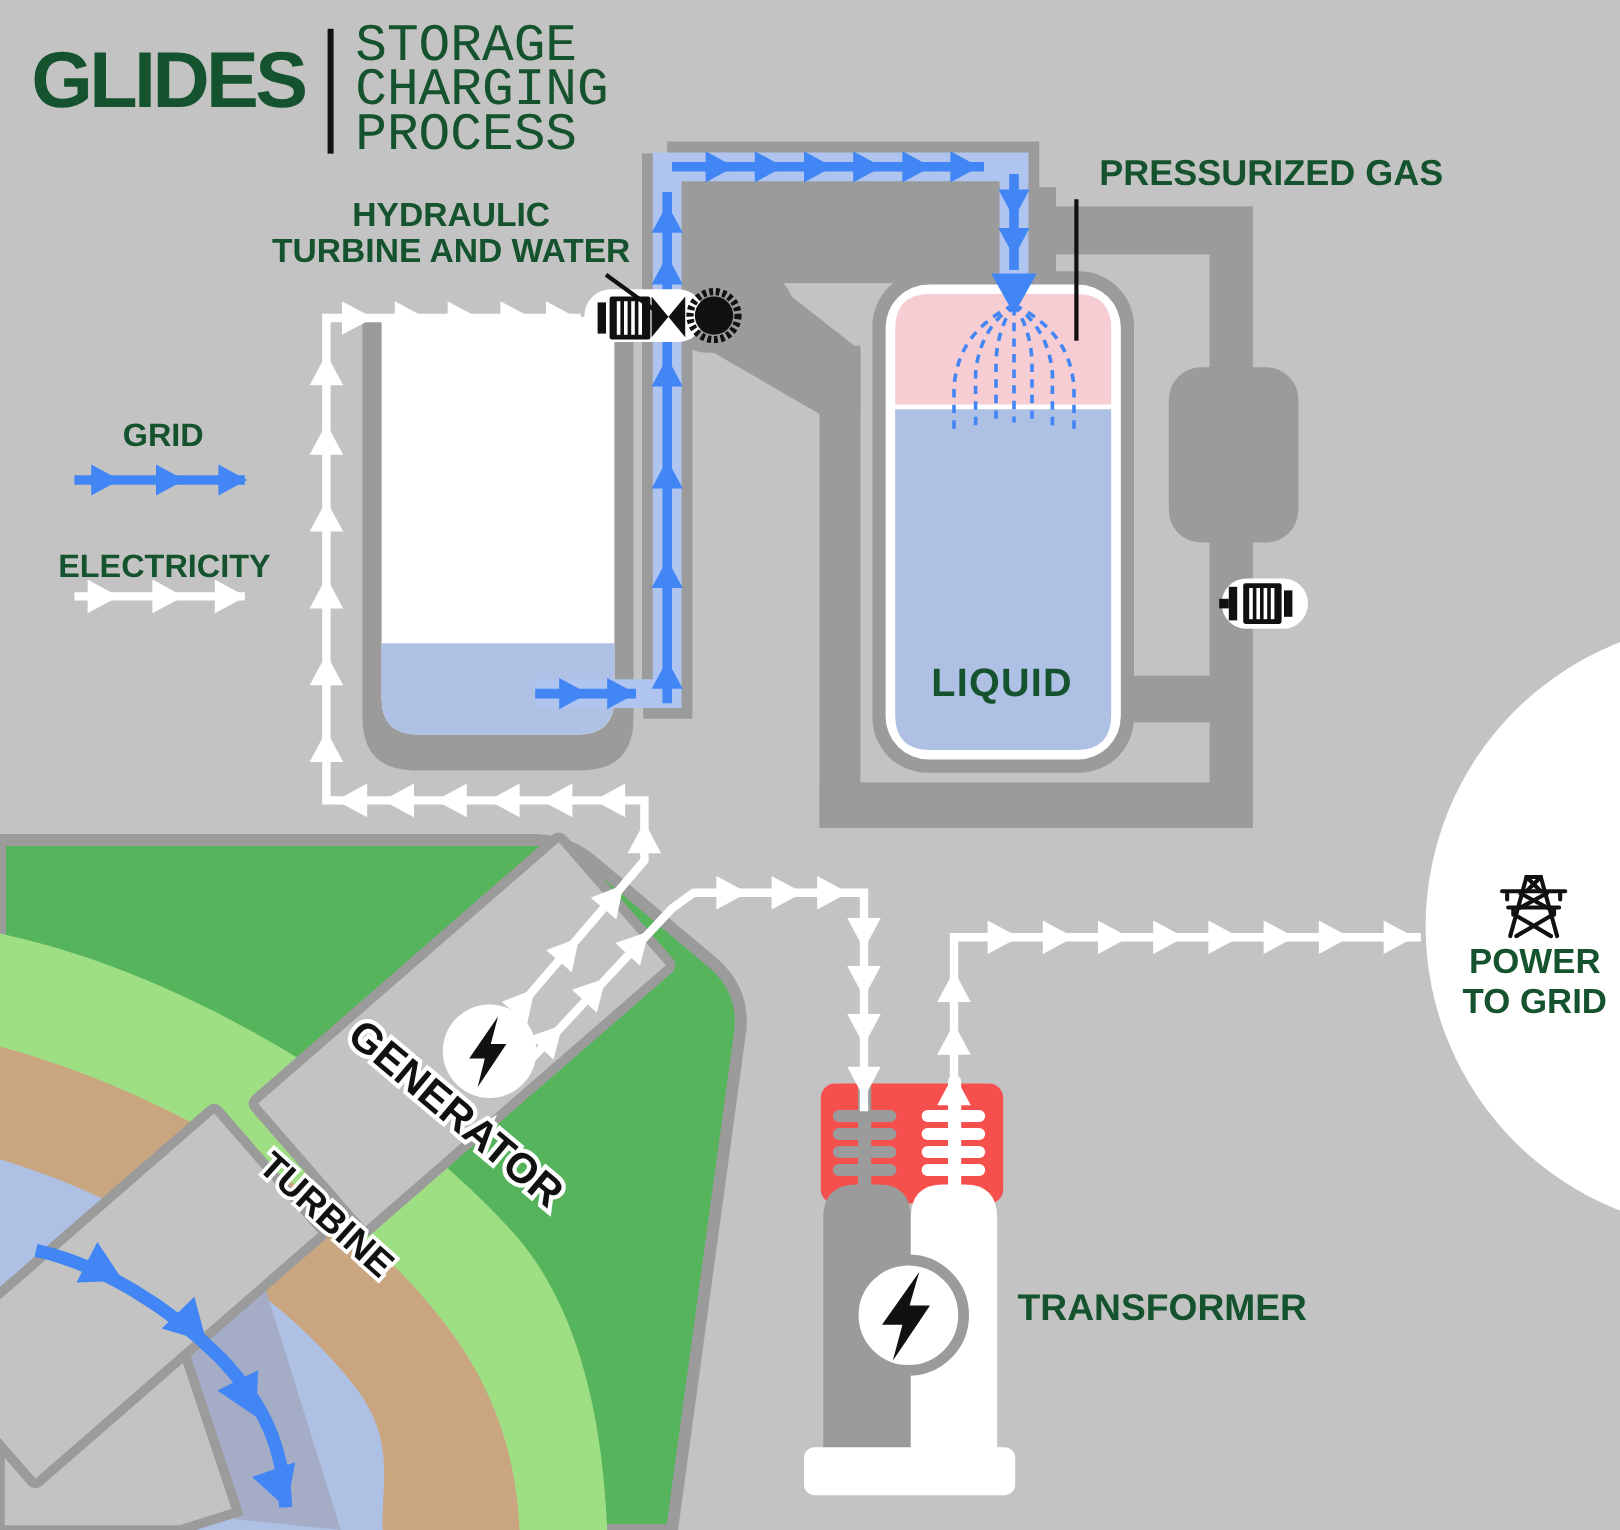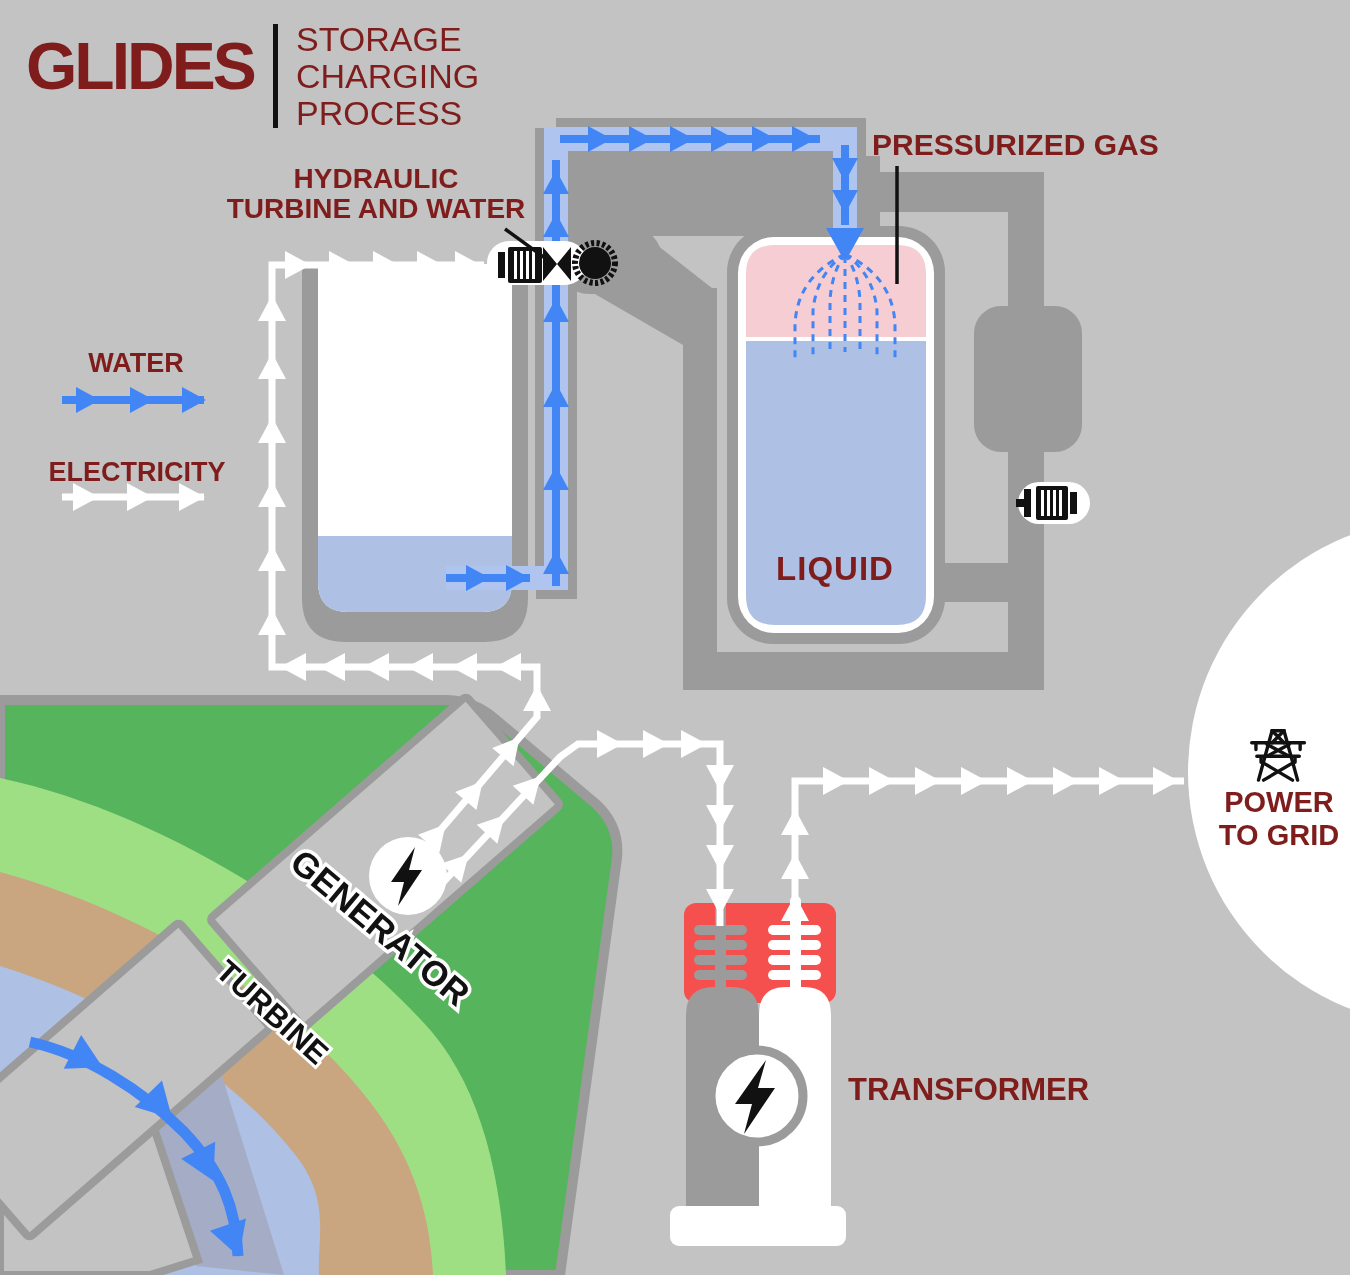--- a/index.html
+++ b/index.html
@@ -1,27 +1,27 @@
 <!DOCTYPE html>
 <html><head>
 <meta charset="utf-8">
 <style>
   html,body{margin:0;padding:0;background:#888;}
   #stage{
     position:relative;width:1350px;height:1275px;overflow:hidden;
     background:#C3C3C3;font-family:"Liberation Sans",sans-serif;
   }
   #gfx{position:absolute;left:0;top:0;z-index:1;}
-  .lbl{position:absolute;z-index:2;color:#7f1d1d;white-space:pre-line;}
+  .lbl{position:absolute;z-index:2;color:#14532d;white-space:pre-line;}
   .brand{font-size:66px;font-weight:bold;letter-spacing:-3px;}
   .sep{position:absolute;z-index:2;background:#111;}
-  .subtitle{font-size:34px;line-height:37px;font-weight:normal;letter-spacing:0;}
+  .subtitle{font-size:44px;line-height:37px;font-weight:normal;letter-spacing:0;font-family:Liberation Mono, monospace;}
   .legend-t{font-size:27px;font-weight:bold;text-align:center;}
   .b28{font-size:28px;font-weight:bold;line-height:30px;text-align:center;}
-  .b30{font-size:30px;font-weight:bold;white-space:nowrap;}
+  .b30{font-size:30px;font-weight:bold;white-space:nowrap;margin-left:44px;}
   .b33{font-size:33px;font-weight:bold;text-align:center;letter-spacing:1px;}
   .b31{font-size:31px;font-weight:bold;white-space:nowrap;}
   .b29{font-size:29px;font-weight:bold;line-height:33px;text-align:center;}
 </style>
 </head>
 <body>
 
 <div id="stage">
 
 <svg id="gfx" width="1350" height="1275" viewBox="0 0 1350 1275">
@@ -194,21 +194,21 @@
   <text transform="translate(288,866) rotate(40)" font-family="Liberation Sans, sans-serif" font-size="35" font-weight="bold" fill="#111" stroke="#FFFFFF" stroke-width="7" paint-order="stroke">GENERATOR</text>
   <text transform="translate(214,974) rotate(42)" font-family="Liberation Sans, sans-serif" font-size="31" font-weight="bold" fill="#111" stroke="#FFFFFF" stroke-width="6" paint-order="stroke">TURBINE</text>
 </svg>
 
 <div class="lbl brand" style="left:26px;top:28px;">GLIDES</div>
 <div class="sep" style="left:273px;top:24px;width:5px;height:104px;"></div>
 <div class="lbl subtitle" style="left:296px;top:21px;">STORAGE
 CHARGING
 PROCESS</div>
 
-<div class="lbl legend-t" style="left:62px;top:348px;width:148px;">WATER</div>
+<div class="lbl legend-t" style="left:62px;top:348px;width:148px;">GRID</div>
 <div class="lbl legend-t" style="left:41px;top:457px;width:192px;">ELECTRICITY</div>
 
 <div class="lbl b28" style="left:225px;top:164px;width:302px;">HYDRAULIC
 TURBINE AND WATER</div>
 <div class="lbl b30" style="left:872px;top:128px;">PRESSURIZED GAS</div>
 <div class="lbl b31" style="left:848px;top:1072px;">TRANSFORMER</div>
 <div class="lbl b33" style="left:744px;top:550px;width:182px;">LIQUID</div>
 <div class="lbl b29" style="left:1206px;top:786px;width:146px;">POWER
 TO GRID</div>
 

